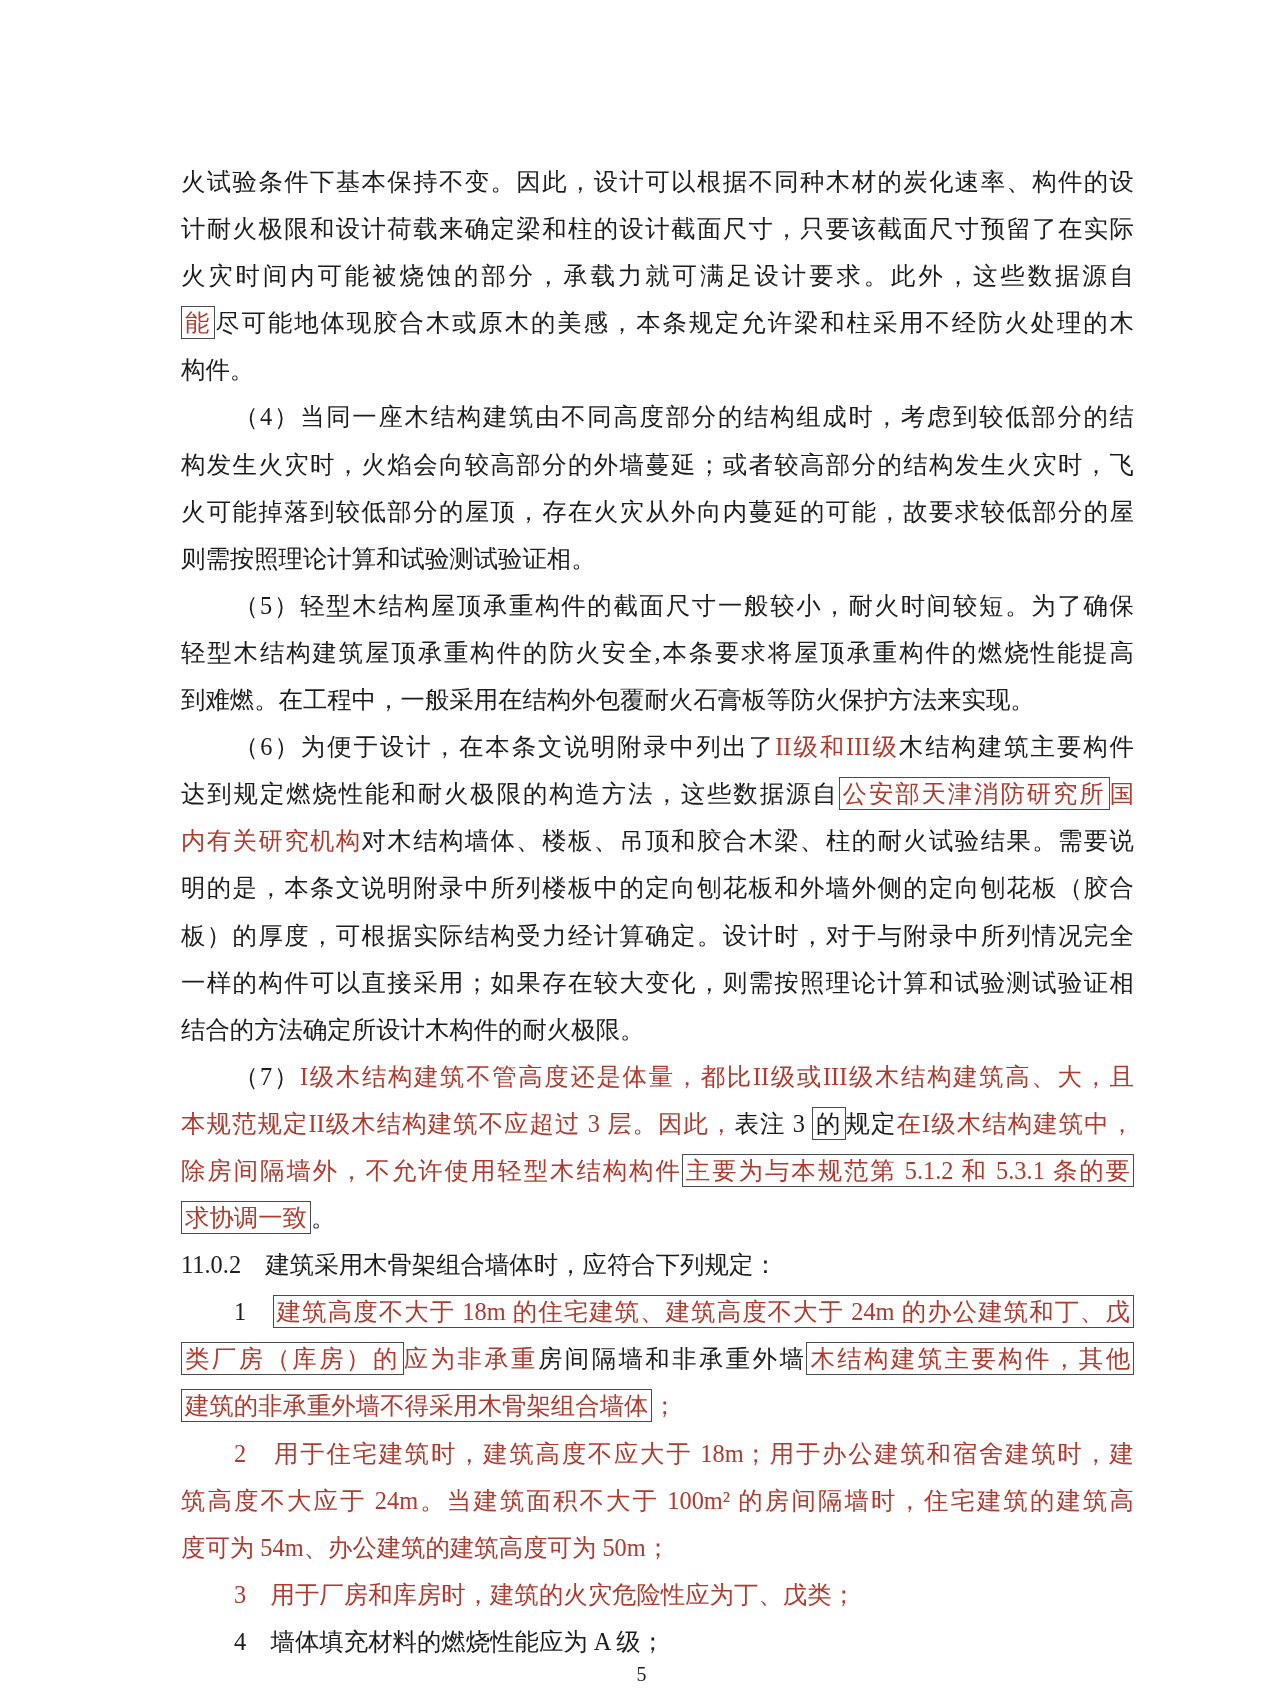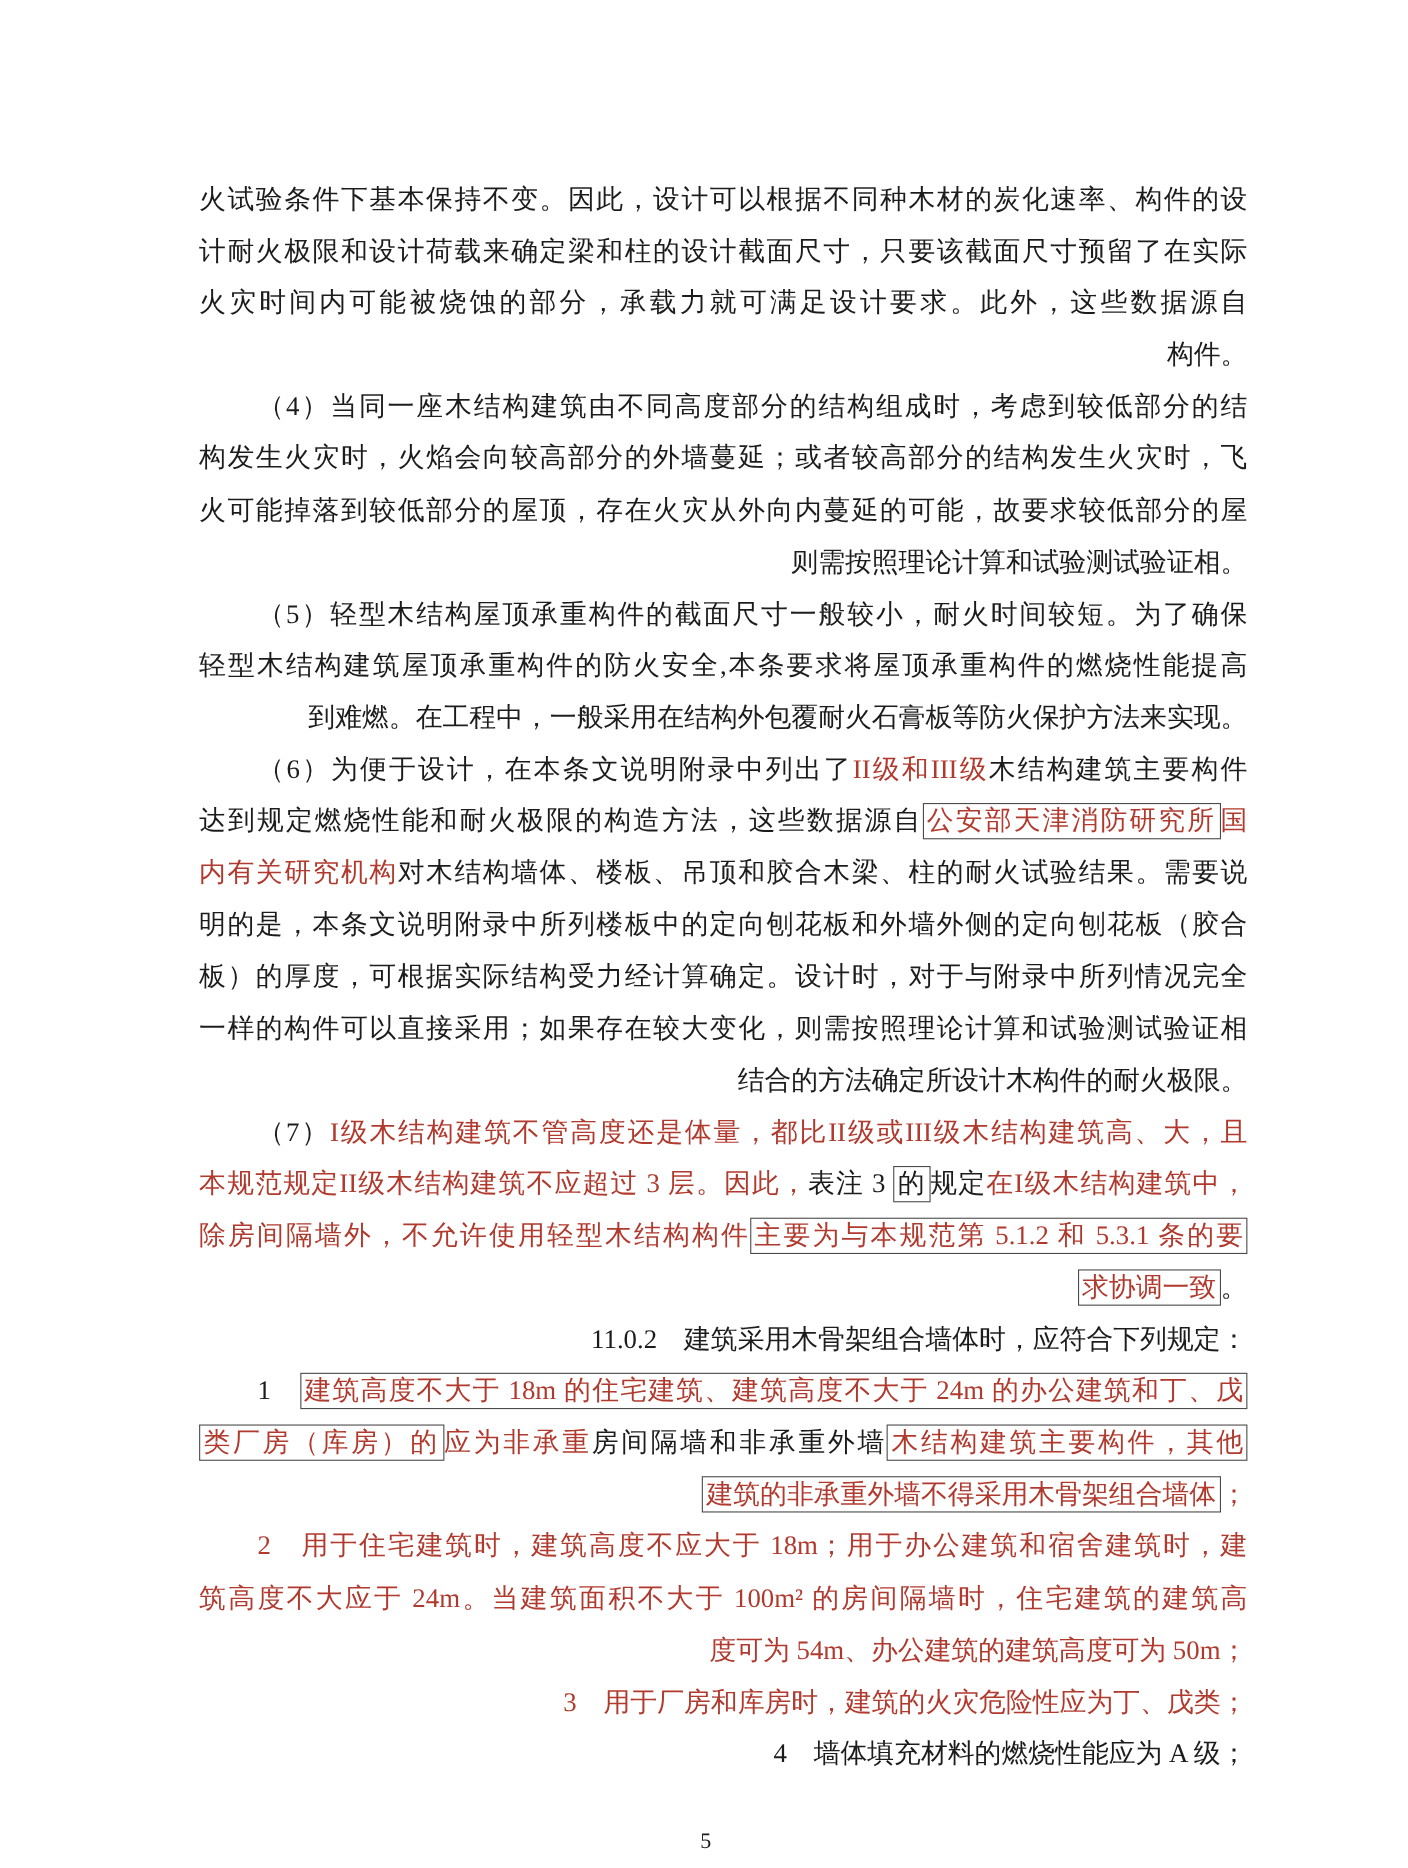--- a/index.html
+++ b/index.html
@@ -20,21 +20,21 @@
     left: 165px;
     top: 158px;
     width: 953px;
     margin-left: 16px;
   }
   .line {
     height: 47.1px;
     line-height: 47.1px;
     font-size: 24.4px;
     white-space: nowrap;
-    text-align: right;
+    text-align: left;
   }
   .line.just {
     white-space: normal;
     text-align: justify;
     text-align-last: justify;
   }
   .line.indent {
     padding-left: 53px;
   }
   .run-n { color: #1c1c1c; }
@@ -65,20 +65,21 @@
     color: #1c1c1c;
   }
 </style>
 </head>
 <body>
 
 <div class="doc-body">
     <div class="line just"><span class="run-n">火试验条件下基本保持不变。因此，设计可以根据不同种木材的炭化速率、构件的设</span></div>
     <div class="line just"><span class="run-n">计耐火极限和设计荷载来确定梁和柱的设计截面尺寸，只要该截面尺寸预留了在实际</span></div>
     <div class="line just"><span class="run-n">火灾时间内可能被烧蚀的部分，承载力就可满足设计要求。此外，这些数据源自</span></div>
+    <div class="line just"><span class="run-rb">能</span><span class="run-n">尽可能地体现胶合木或原木的美感，本条规定允许梁和柱采用不经防火处理的木</span></div>
     <div class="line"><span class="run-n">构件。</span></div>
     <div class="line indent just"><span class="run-n">（4）当同一座木结构建筑由不同高度部分的结构组成时，考虑到较低部分的结</span></div>
     <div class="line just"><span class="run-n">构发生火灾时，火焰会向较高部分的外墙蔓延；或者较高部分的结构发生火灾时，飞</span></div>
     <div class="line just"><span class="run-n">火可能掉落到较低部分的屋顶，存在火灾从外向内蔓延的可能，故要求较低部分的屋</span></div>
     <div class="line"><span class="run-n">则需按照理论计算和试验测试验证相。</span></div>
     <div class="line indent just"><span class="run-n">（5）轻型木结构屋顶承重构件的截面尺寸一般较小，耐火时间较短。为了确保</span></div>
     <div class="line just"><span class="run-n">轻型木结构建筑屋顶承重构件的防火安全,本条要求将屋顶承重构件的燃烧性能提高</span></div>
     <div class="line"><span class="run-n">到难燃。在工程中，一般采用在结构外包覆耐火石膏板等防火保护方法来实现。</span></div>
     <div class="line indent just"><span class="run-n">（6）为便于设计，在本条文说明附录中列出了</span><span class="run-r">II级和III级</span><span class="run-n">木结构建筑主要构件</span></div>
     <div class="line just"><span class="run-n">达到规定燃烧性能和耐火极限的构造方法，这些数据源自</span><span class="run-rb">公安部天津消防研究所</span><span class="run-r">国</span></div>

